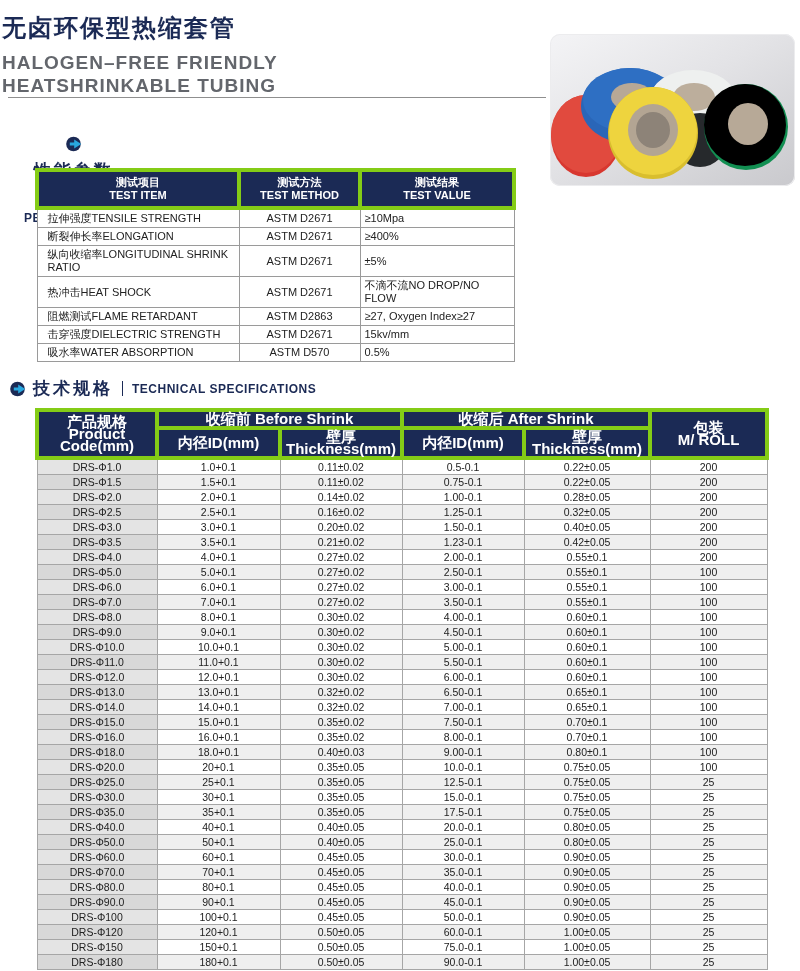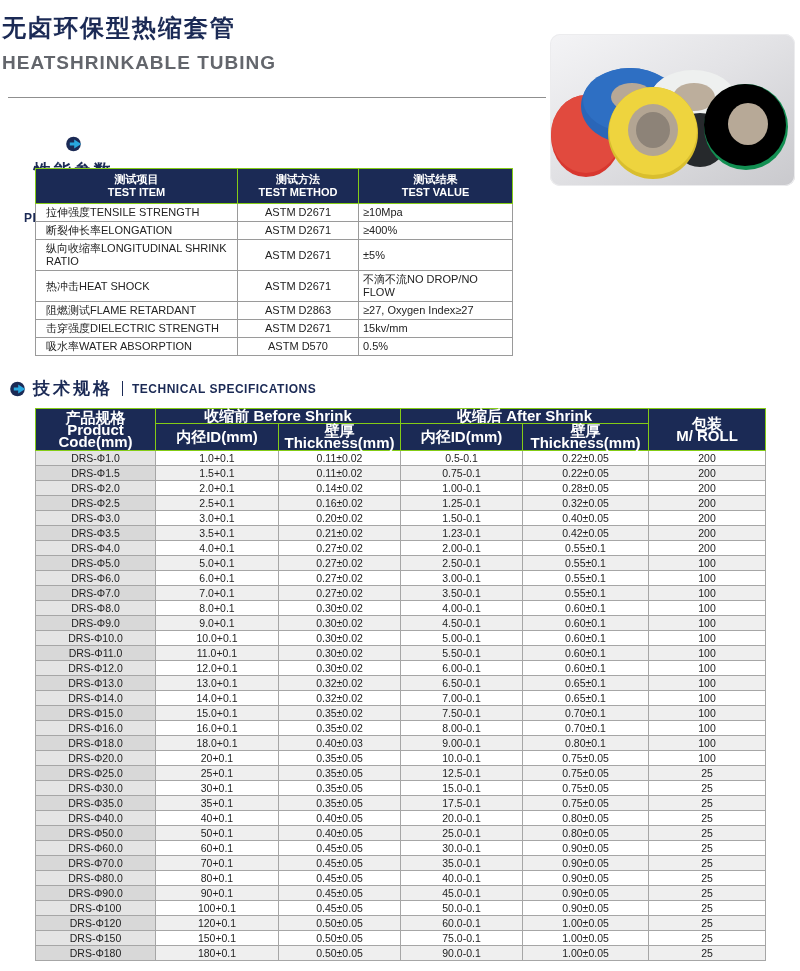--- a/index.html
+++ b/index.html
@@ -23,21 +23,21 @@
 
   .section-head{position:absolute;display:flex;align-items:center;gap:7px;}
   #perf-head{left:24px;top:136px;flex-direction:column;}
   #spec-head{left:10px;top:377px;}
   .section-icon{width:16px;height:16px;flex:0 0 auto;}
   .section-cn{font-size:17px;font-weight:bold;color:var(--navy,#1b2a55);letter-spacing:3px;}
   .section-divider{width:1px;height:15px;background:var(--navy,#1b2a55);margin:0 2px;}
   .section-en{font-size:12px;font-weight:bold;color:var(--navy,#1b2a55);letter-spacing:0.5px;}
 
   table{border-collapse:collapse;table-layout:fixed;}
-  thead th{background:var(--navy,#1b2a55);color:#fff;font-weight:bold;border:1px solid #84cc16;}
+  thead th{background:var(--navy,#1b2a55);color:#fff;font-weight:bold;border:4px solid #84cc16;}
 
   #perf-table{position:absolute;left:35px;top:168px;width:477px;}
   #perf-table thead th{font-size:11px;line-height:13px;padding:4px 0;}
   #perf-table tbody td{border:1px solid var(--grid,#9a9a9a);font-size:11px;line-height:13px;padding:2px 6px;color:#222;background:#fff;}
   #perf-table tbody td.c0{text-align:left;padding-left:10px;}
   #perf-table tbody td.c1{text-align:center;}
   #perf-table tbody td.c2{text-align:left;padding-left:4px;margin-top:20px;}
 
   #spec-table{position:absolute;left:35px;top:408px;width:730px;border:1px solid #8c8c8c;}
   #spec-table thead th{font-size:15px;line-height:12px;padding:1px 0;}
@@ -45,20 +45,21 @@
   #spec-table tbody tr td:first-child{background:#e4e4e4;}
   #spec-table tbody tr.alt td{background:#efefef;}
   #spec-table tbody tr.alt td:first-child{background:#d8d8d8;}
 </style>
 </head>
 <body>
 
 <div class="title-block">
   <div class="title-cn">无卤环保型热缩套管</div>
   <div class="title-en">
+    <div>HALOGEN–FREE FRIENDLY</div>
     <div>HEATSHRINKABLE TUBING</div>
   </div>
 </div>
 <div class="title-rule"></div>
 
 <div class="product-photo">
   <svg viewBox="0 0 245 152" aria-hidden="true">
 
     <ellipse cx="36" cy="102" rx="35" ry="41" fill="#d8372f"></ellipse>
     <ellipse cx="36" cy="100" rx="35" ry="39" fill="#e14a3e"></ellipse>

